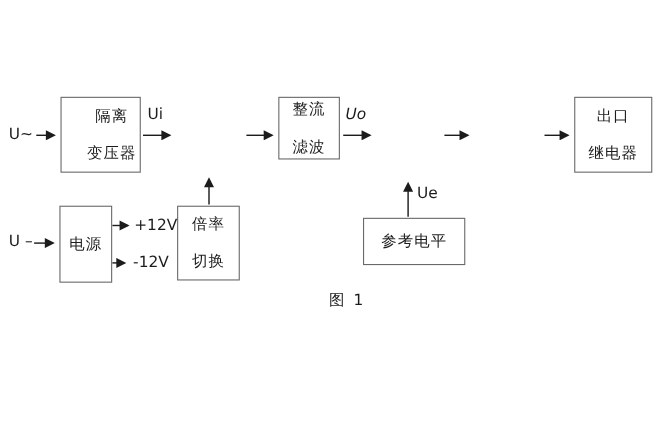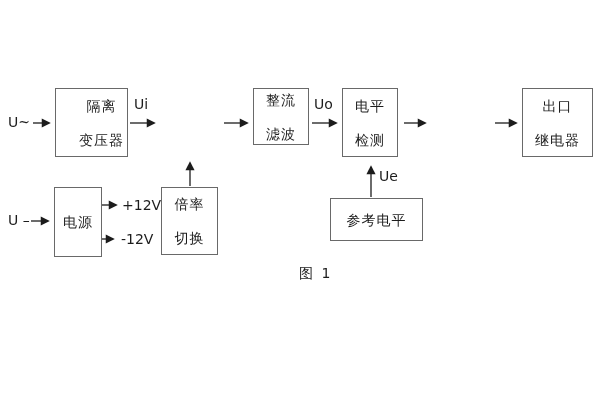--- a/index.html
+++ b/index.html
@@ -26,21 +26,21 @@
   .b-level {left:342px;top:88px; width:56px; height:69px;}
   .b-drv   {left:431px;top:88px; width:57px; height:69px;}
   .b-relay {left:522px;top:88px; width:71px; height:69px;}
   .b-pwr   {left:54px; top:187px;width:48px; height:70px;}
   .b-ratio {left:161px;top:187px;width:57px; height:68px;}
   .b-ref   {left:330px;top:198px;width:93px; height:43px;}
 
   
   .l-uac  {left:8px;  top:114px;}
   .l-ui   {left:134px;top:96px;}
-  .l-uo   {left:314px;top:96px;}
+  .l-uo   {left:314px;top:96px;font-style:italic;}
   .l-udc  {left:8px;  top:212px;}
   .l-p12  {left:122px;top:197px;text-align:right;}
   .l-m12  {left:121px;top:231px;}
   .l-ue   {left:379px;top:168px;}
   .l-cap  {left:299px;top:265px;}
 </style>
 </head>
 <body>
 
 <div class="canvas">
@@ -70,24 +70,20 @@
     <span>隔离</span>
     <span>变压器</span>
   </div>
 
 
   <div class="block b-rect">
     <span>整流</span>
     <span>滤波</span>
   </div>
 
-  <div class="block b-level">
-    <span>电平</span>
-    <span>检测</span>
-  </div>
 
 
   <div class="block b-relay">
     <span>出口</span>
     <span>继电器</span>
   </div>
 
   <div class="block b-pwr">
     <span>电源</span>
   </div>

